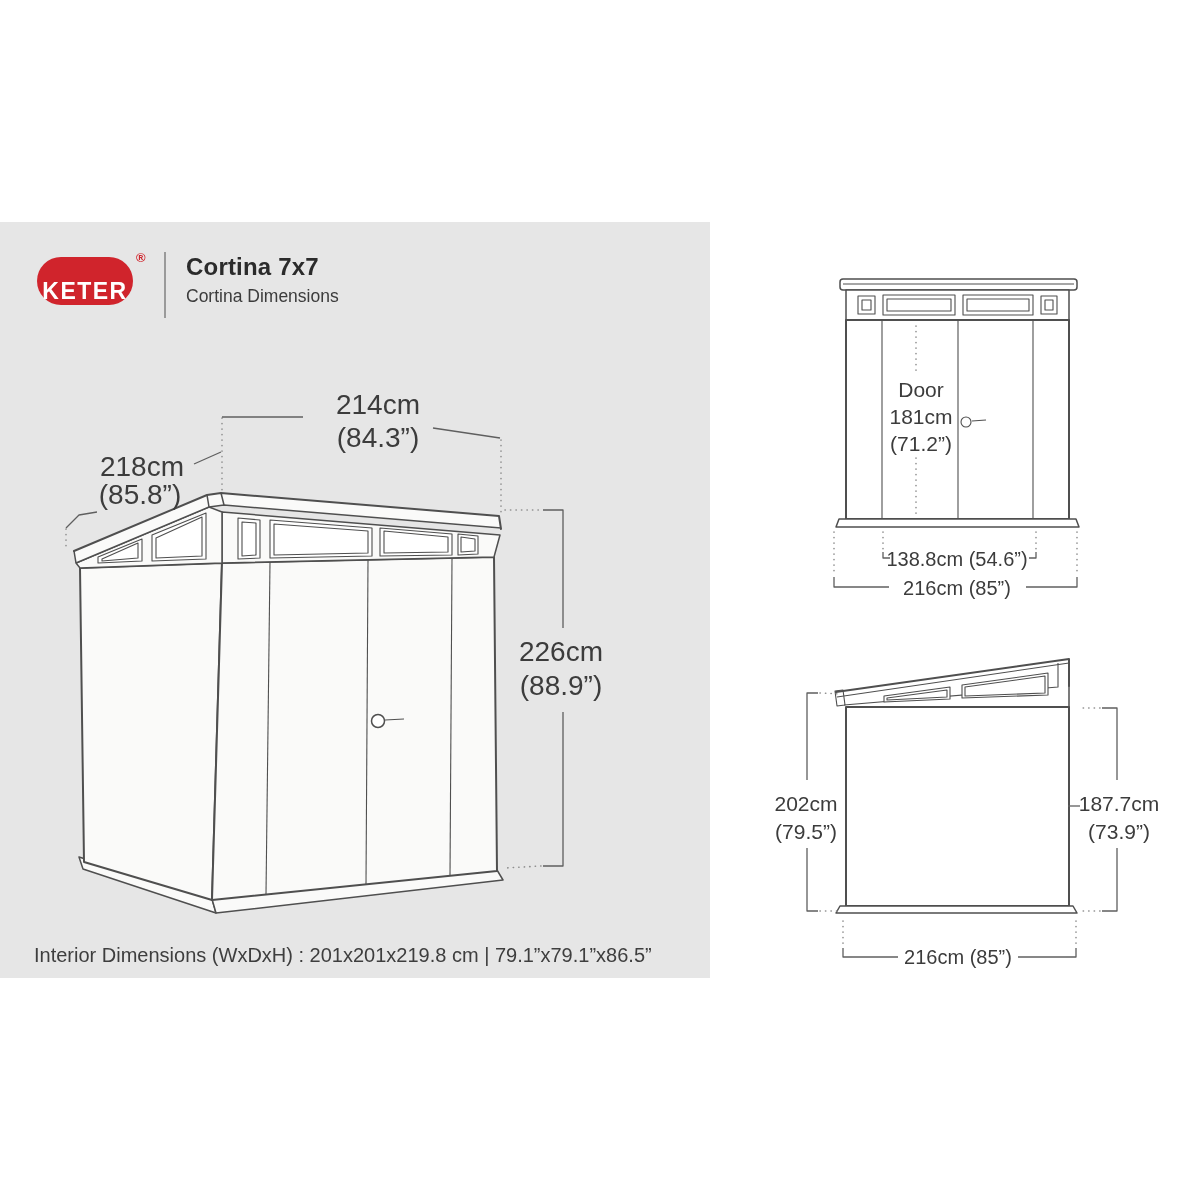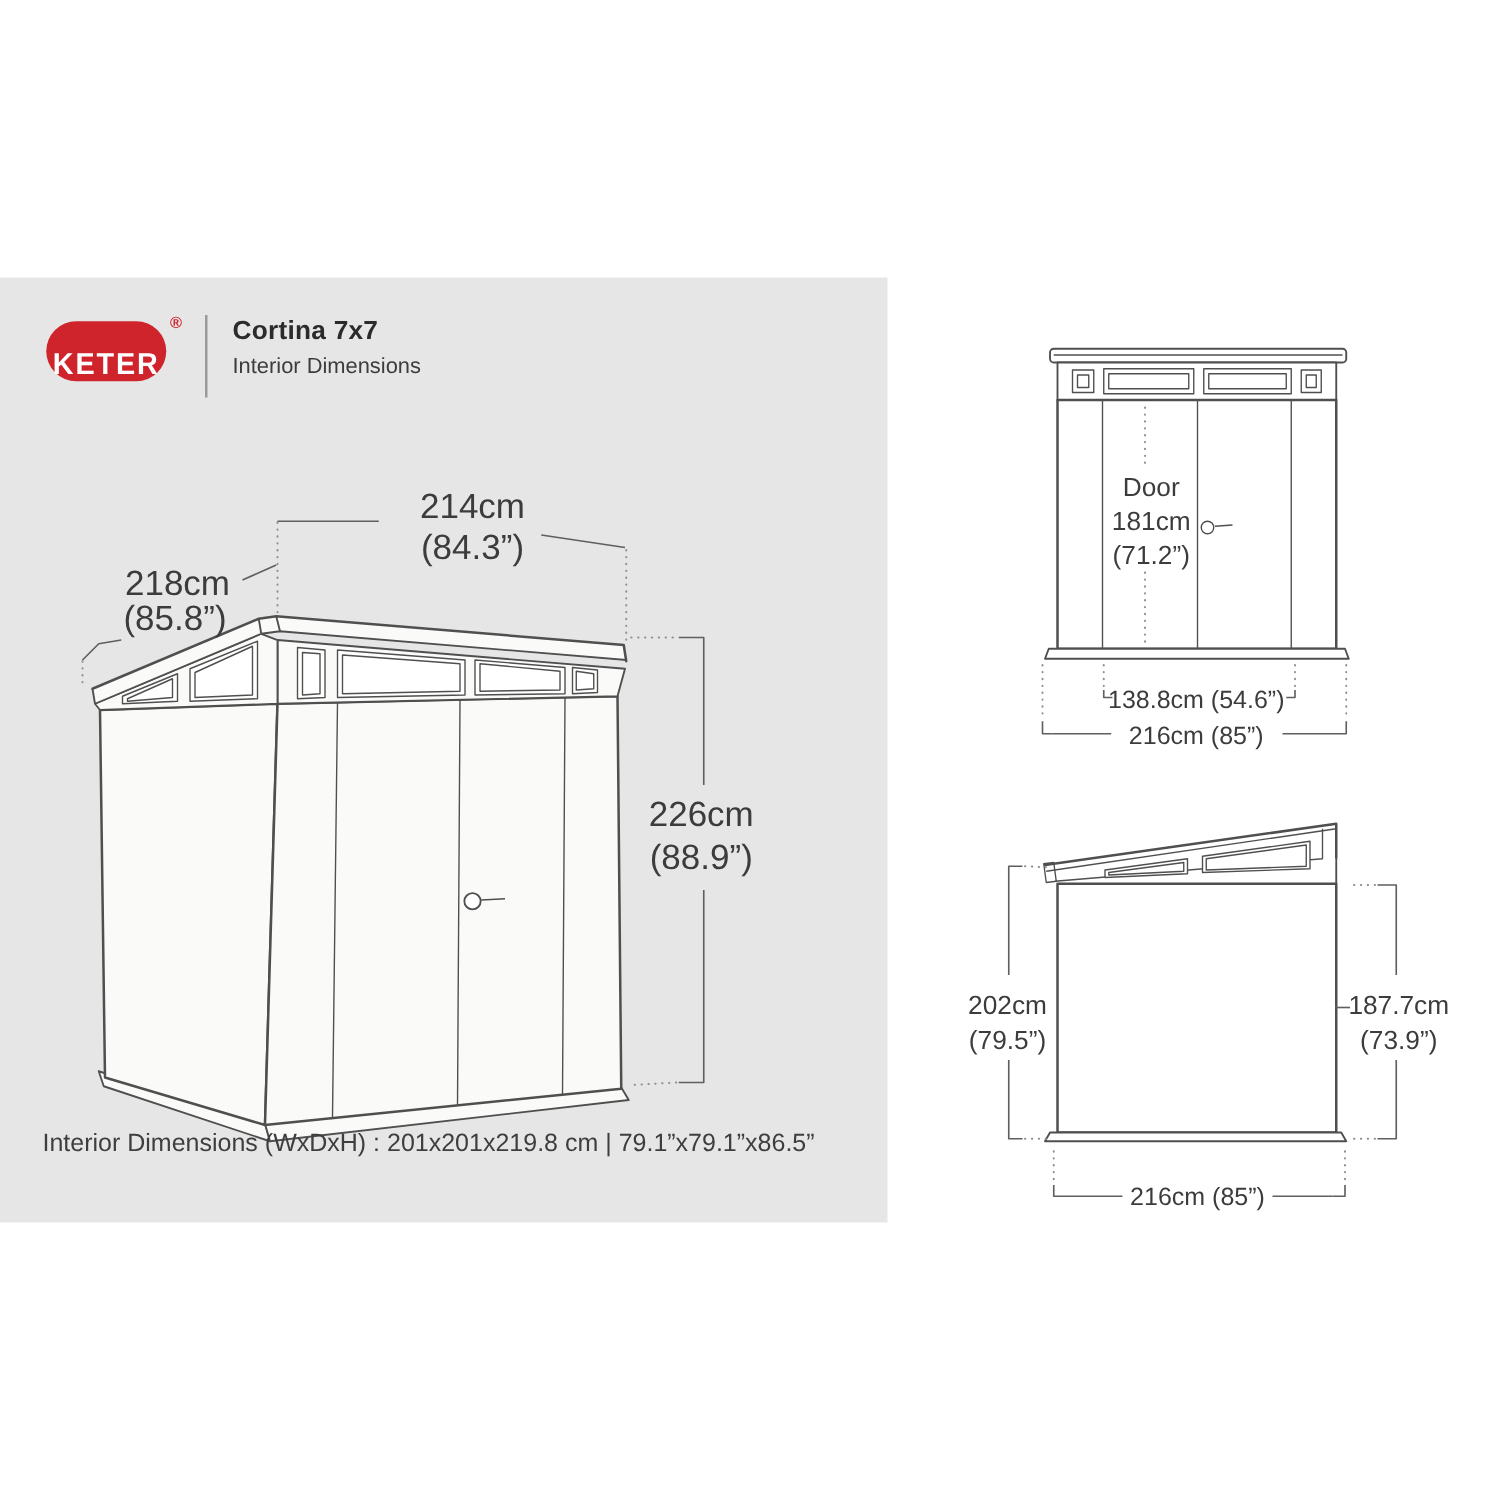--- a/index.html
+++ b/index.html
@@ -5,23 +5,23 @@
   html,body{margin:0;padding:0;background:#ffffff;}
   .canvas{position:relative;width:1200px;height:1200px;background:#ffffff;overflow:hidden;
           font-family:"Liberation Sans","DejaVu Sans",sans-serif;}
   .panel{position:absolute;left:0;top:222px;width:710px;height:756px;background:#e6e6e6;}
   .logo-pill{position:absolute;left:37px;top:35px;width:96px;height:48px;background:#d0242c;
              border-radius:26px;display:flex;align-items:flex-end;justify-content:center;}
   .logo-text{color:#ffffff;font-weight:700;font-size:23px;letter-spacing:1.5px;transform:scaleY(1.05);}
   .reg{position:absolute;left:136px;top:28px;color:#d0242c;font-size:13px;font-weight:700;}
   .hdr-divider{position:absolute;left:164px;top:30px;width:1.5px;height:66px;background:#9a9a9a;}
   .titles{position:absolute;left:186px;top:31px;}
-  .titles h1{margin:0;font-size:21px;font-weight:700;color:#2b2b2b;letter-spacing:0.2px;}
+  .titles h1{margin:0;font-size:24px;font-weight:700;color:#2b2b2b;letter-spacing:0.2px;}
   .titles p{margin:5px 0 0 0;font-size:17.5px;color:#3c3c3c;}
-  .interior-note{position:absolute;left:34px;top:682px;font-size:20px;color:#3e3e3e;white-space:nowrap;}
+  .interior-note{position:absolute;left:34px;top:722px;font-size:20px;color:#3e3e3e;white-space:nowrap;}
   svg{position:absolute;overflow:visible;}
   .s2{stroke:#4f4f4f;stroke-width:2;fill:none;stroke-linejoin:round;stroke-linecap:round;}
   .s15{stroke:#4f4f4f;stroke-width:1.5;fill:none;stroke-linejoin:round;}
   .s1{stroke:#4f4f4f;stroke-width:1.1;fill:none;stroke-linejoin:round;}
   .f{fill:#fafaf9;}
   .fw{fill:#ffffff;}
   .dm{stroke:#5f5f5f;stroke-width:1.3;fill:none;stroke-linejoin:round;}
   .dt{stroke:#8f8f8f;stroke-width:1.6;fill:none;stroke-dasharray:0.3 5.2;stroke-linecap:round;}
   .t{fill:#3c3c3c;text-anchor:middle;font-family:"Liberation Sans","DejaVu Sans",sans-serif;}
   .t28{font-size:28px;}
@@ -36,21 +36,21 @@
   <section class="panel">
 
     <header>
       <div class="logo-pill">
         <span class="logo-text">KETER</span>
       </div>
       <span class="reg">®</span>
       <div class="hdr-divider"></div>
       <div class="titles">
         <h1>Cortina 7x7</h1>
-        <p>Interior Dimensions</p>
+        <p>Cortina Dimensions</p>
       </div>
     </header>
 
     <svg style="left:0;top:0;width:710px;height:756px;" viewBox="0 222 710 756">
 
       <g>
 
         <polygon class="f s15" points="79,857 212,899 216,913 83,869"></polygon>
         <polygon class="f s15" points="212,899 497,870 503,880 216,913"></polygon>
 

